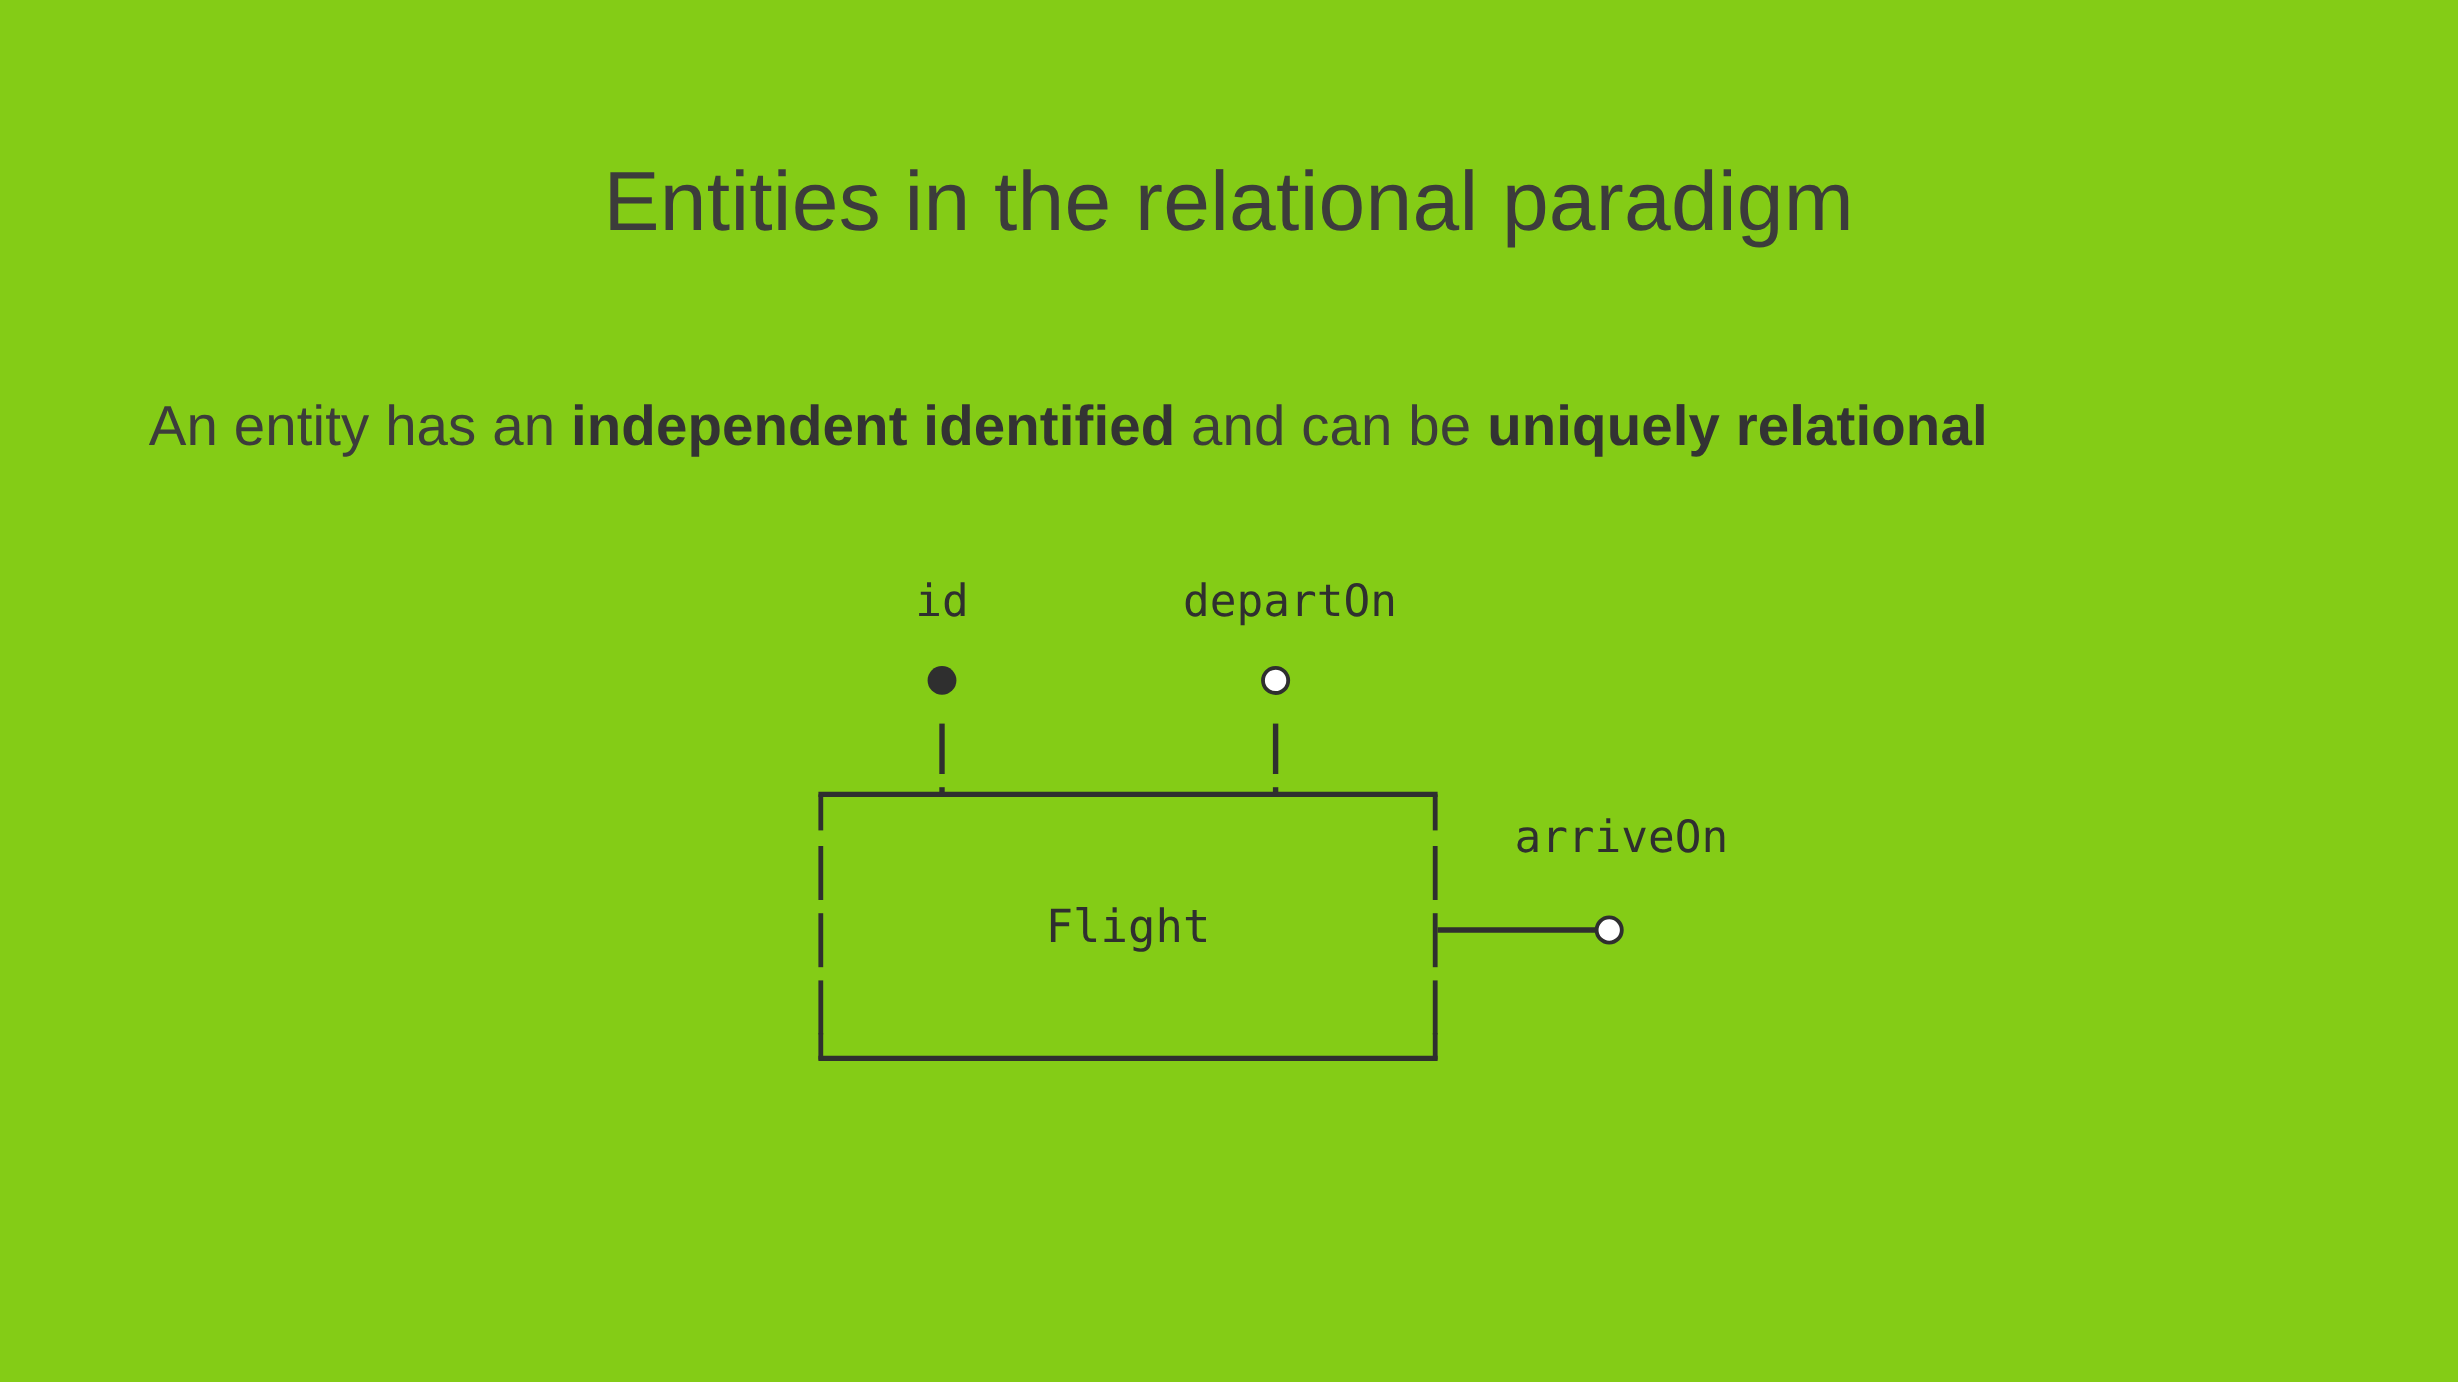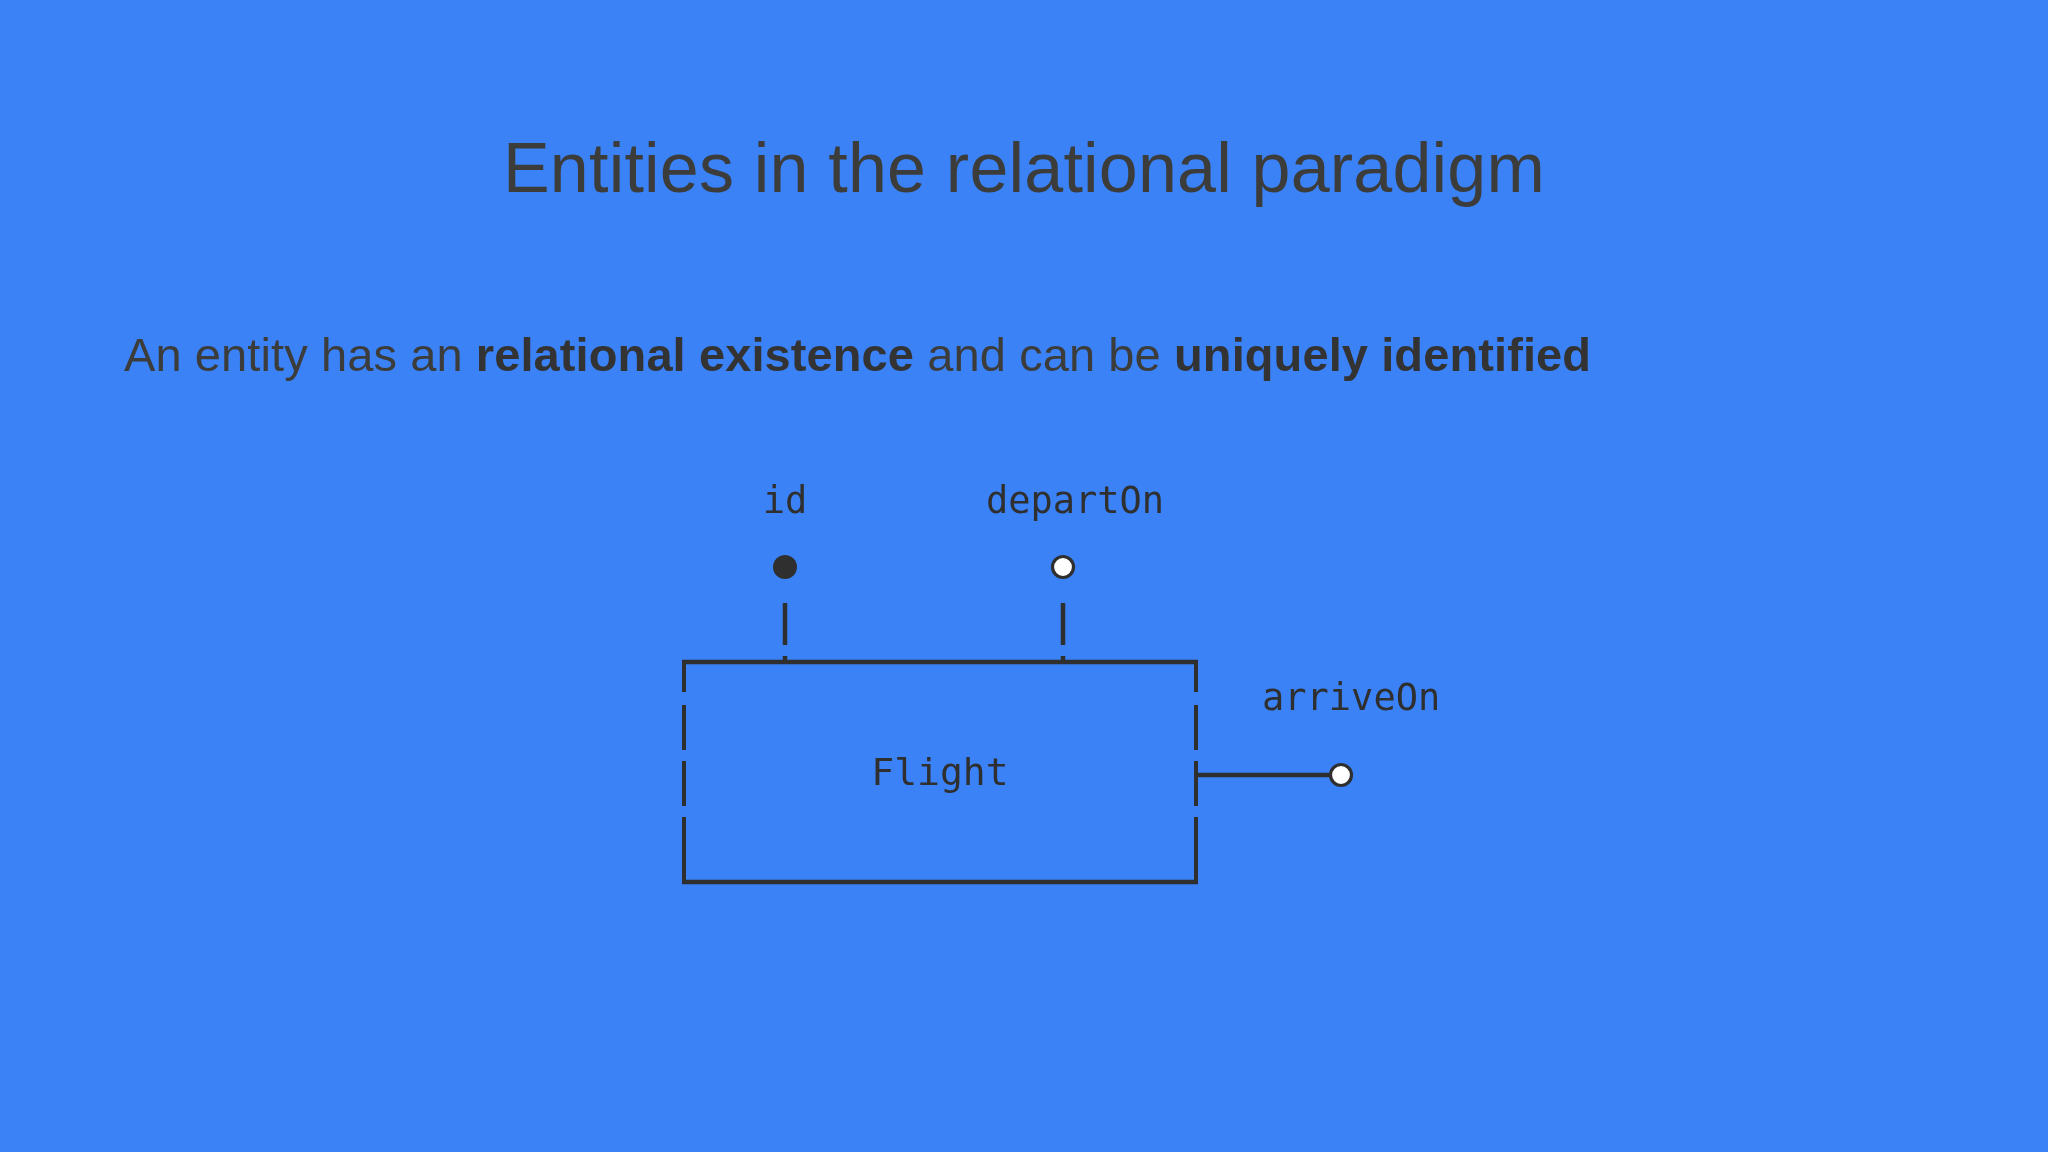--- a/index.html
+++ b/index.html
@@ -10,21 +10,21 @@
     width: 2048px;
     height: 1152px;
     background: #ffffff;
     font-family: "Liberation Sans", sans-serif;
     overflow: hidden;
     position: relative;
   }
   .slide {
     position: absolute;
     inset: 0;
-    background: #3b82f6;
+    background: #84cc16;
   }
 
   
   .slide-title {
     position: absolute;
     top: 84px;
     left: 0;
     width: 2048px;
     text-align: center;
     font-family: "Liberation Sans", sans-serif;
@@ -101,21 +101,21 @@
   }
 </style>
 </head>
 <body>
 
 <div class="slide">
 
   <h1 class="slide-title">Entities in the relational paradigm</h1>
 
   <p class="body-text">
-    <span>An entity has an </span><b>relational existence</b><span> and can be </span><b>uniquely identified</b>
+    <span>An entity has an </span><b>independent identified</b><span> and can be </span><b>uniquely relational</b>
   </p>
 
   <div class="diagram">
     <svg viewBox="0 0 2048 560" xmlns="http://www.w3.org/2000/svg">
 
       <text class="mono-label" x="785" y="73" text-anchor="middle">id</text>
       <circle class="marker-filled" cx="785" cy="127" r="12"></circle>
 
       <g>
         <line class="rule" x1="785" y1="163" x2="785" y2="205"></line>

